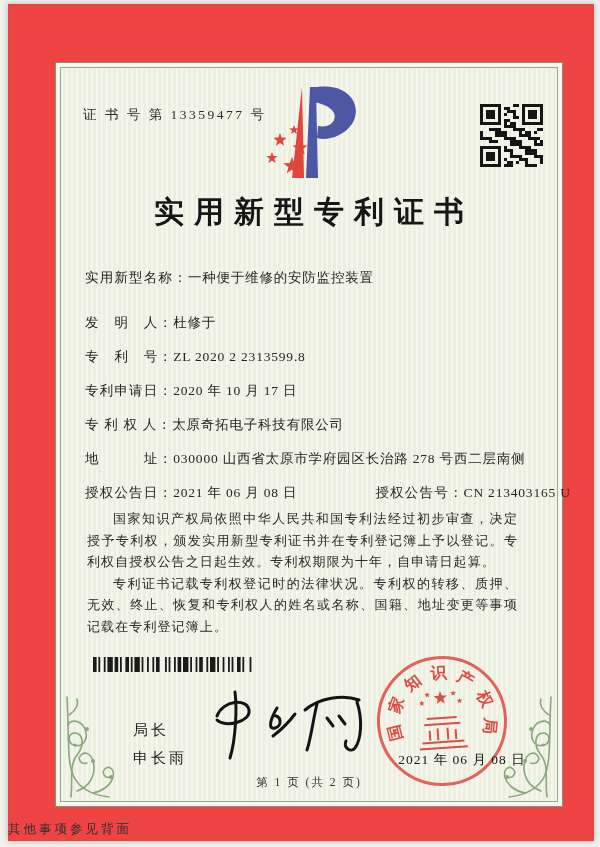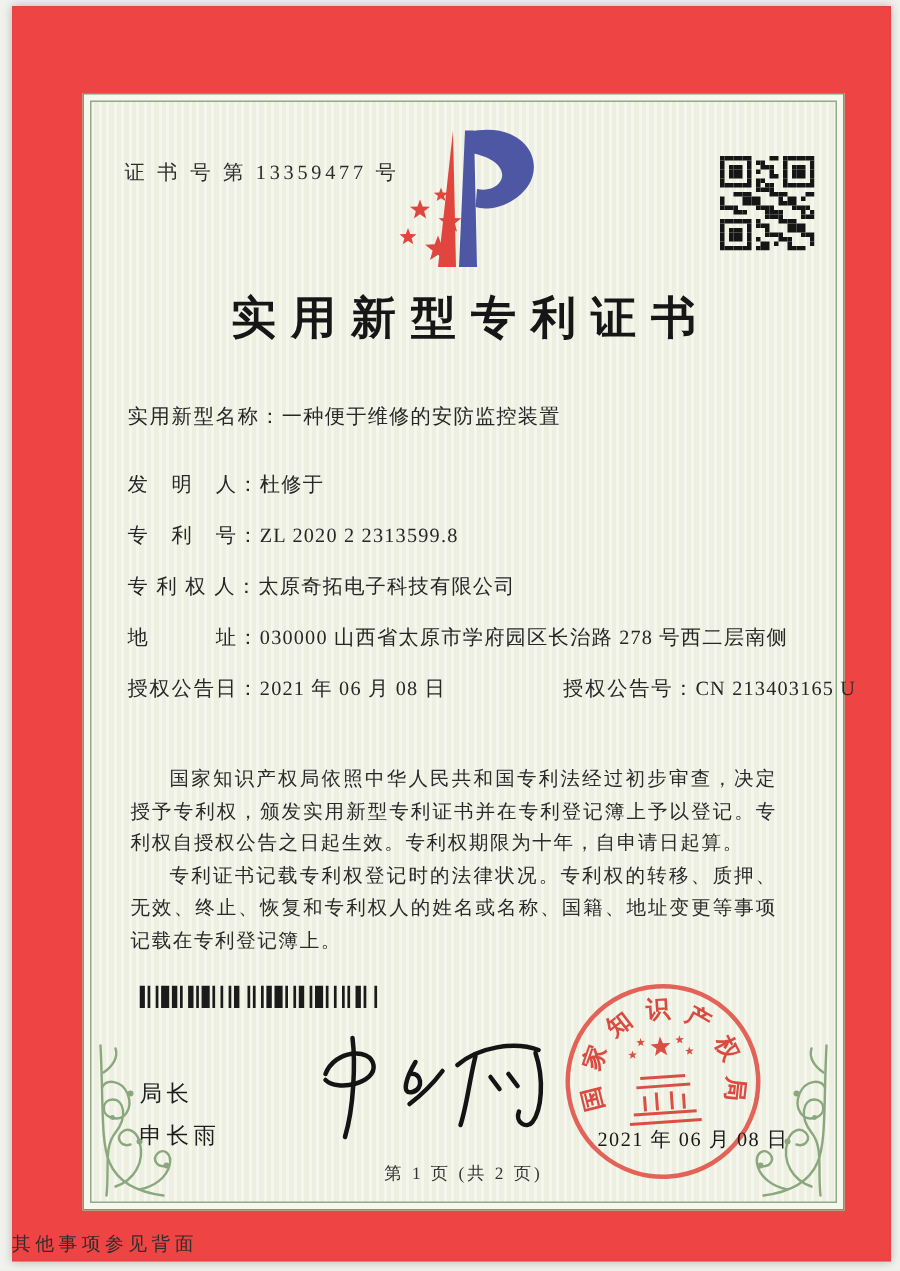--- a/index.html
+++ b/index.html
@@ -51,21 +51,21 @@
   .gap2 { margin-left:34px;padding-left:44px; }
 
   .body-text { position:absolute; left:26px; right:39px; top:440px; font-size:13px; color:#2a2a2a; }
   .body-text p {
     text-indent:2em; text-align:justify;
     line-height:21.5px; letter-spacing:1.1px;
   }
 
   .barcode { position:absolute; left:32px; top:589px; height:15px; }
 
-  .director { position:absolute; left:32px; top:648px; font-size:15px; color:#1d1d1d; letter-spacing:3px; }
+  .director { position:absolute; left:32px; top:648px; font-size:15px; color:#1d1d1d; letter-spacing:3px;padding-left:40px; }
   .director div { line-height:28px; }
   .signature { position:absolute; left:140px; top:618px; width:180px; height:95px; }
 
   
   .seal {
     position:absolute; left:316px; top:588px; width:130px; height:130px;
     border:3.5px solid rgba(224,73,63,.85); border-radius:50%;
     transform:rotate(-4deg);
   }
   .seal-ring span {
@@ -362,20 +362,21 @@
             <rect x="54" y="60" width="3" height="3"></rect>
           </g>
         </svg>
 
       <div class="title">实用新型专利证书</div>
 
       <div class="fields">
         <div class="field-row g-lg"><span class="flabel">实用新型名称：</span><span>一种便于维修的安防监控装置</span></div>
         <div class="field-row g-md"><span class="flabel">发　明　人：</span><span>杜修于</span></div>
         <div class="field-row g-md"><span class="flabel">专　利　号：</span><span>ZL 2020 2 2313599.8</span></div>
+        <div class="field-row g-md"><span class="flabel">专利申请日：</span><span>2020 年 10 月 17 日</span></div>
         <div class="field-row g-md"><span class="flabel">专 利 权 人：</span><span>太原奇拓电子科技有限公司</span></div>
         <div class="field-row g-md"><span class="flabel">地　　　址：</span><span>030000  山西省太原市学府园区长治路 278 号西二层南侧</span></div>
         <div class="field-row"><span class="flabel">授权公告日：</span><span>2021 年 06 月 08 日</span><span class="flabel gap2">授权公告号：</span><span>CN 213403165 U</span></div>
       </div>
 
       <div class="body-text">
         <p>国家知识产权局依照中华人民共和国专利法经过初步审查，决定授予专利权，颁发实用新型专利证书并在专利登记簿上予以登记。专利权自授权公告之日起生效。专利权期限为十年，自申请日起算。</p>
         <p>专利证书记载专利权登记时的法律状况。专利权的转移、质押、无效、终止、恢复和专利权人的姓名或名称、国籍、地址变更等事项记载在专利登记簿上。</p>
       </div>
 

